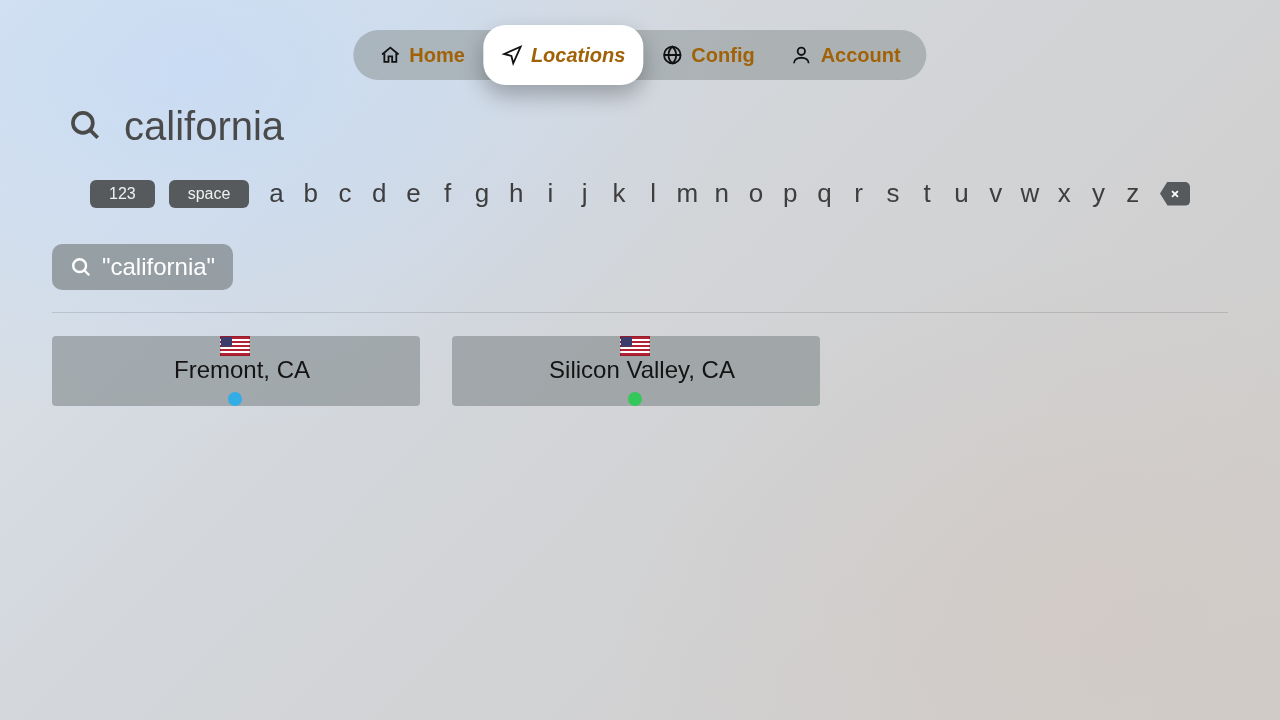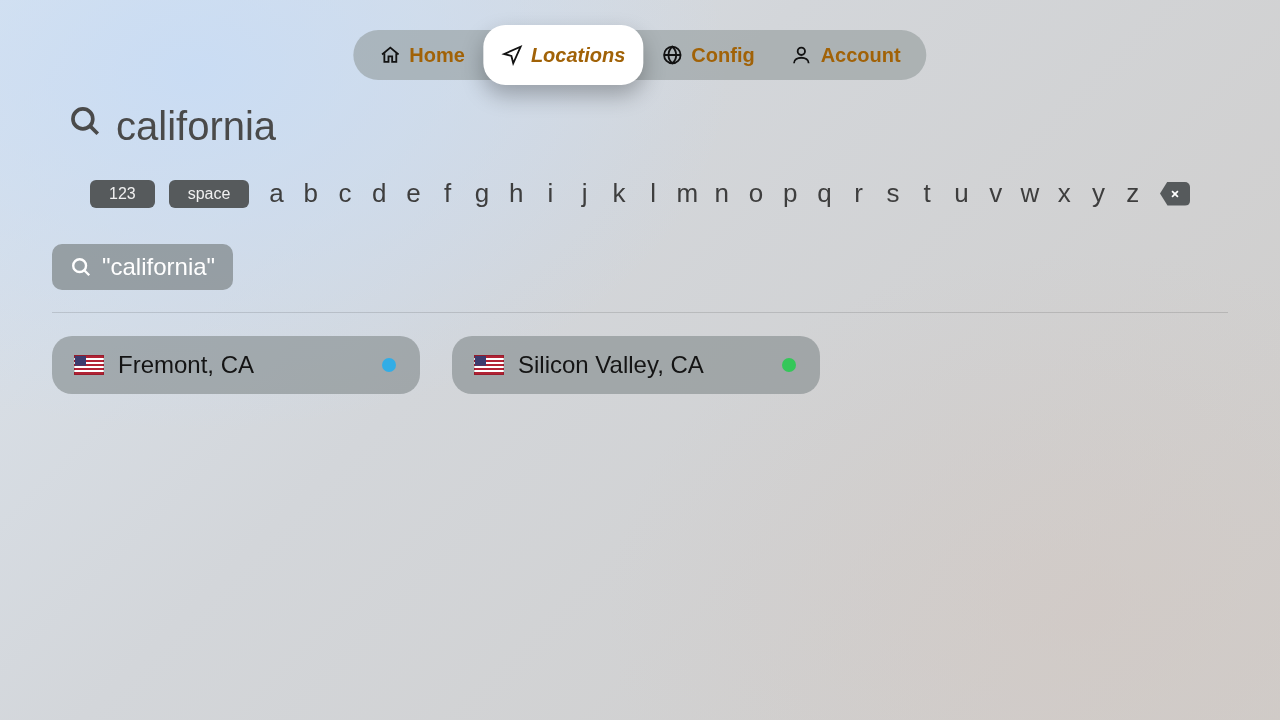--- a/index.html
+++ b/index.html
@@ -49,21 +49,22 @@
   }
   .nav-icon { width: 22px; height: 22px; display: inline-flex; align-items:center; justify-content:center; }
   .nav-icon svg { width: 22px; height: 22px; stroke: #121212; stroke-width: 2; fill: none; }
 
   
   .search-row {
     position: absolute;
     top: 104px;
     left: 68px;
     display: flex;
-    gap: 14px;
+    align-items: center;
+    gap: 22px;
   }
   .search-row .big-search-icon svg {
     width: 34px; height: 34px; stroke: #4a4a4a; stroke-width: 2.6; fill: none;
   }
   .search-text {
     font-size: 40px;
     font-weight: 500;
     color: #4a4a4a;
   }
 
@@ -139,27 +140,28 @@
   .results {
     position: absolute;
     top: 336px;
     left: 52px; right: 40px;
     display: grid;
     grid-template-columns: repeat(3, 368px);
     column-gap: 32px;
     row-gap: 36px;
   }
   .card {
-    height: 58px;
+    height: 70px;
     background: rgba(130,138,140,0.62);
-    border-radius: 20px;
+    border-radius: 4px;
     display: flex;
     align-items: center;
     padding: 0 24px 0 22px;
     cursor: pointer;
+    flex-direction: column;
   }
   .flag {
     width: 30px; height: 20px;
     border: 1px solid rgba(0,0,0,0.15);
     background:
       linear-gradient(#3c3b6e,#3c3b6e) 0 0 / 40% 54% no-repeat,
       repeating-linear-gradient(#b22234 0 2px, #fff 2px 4px);
     position: relative;
     flex-shrink: 0;
   }

